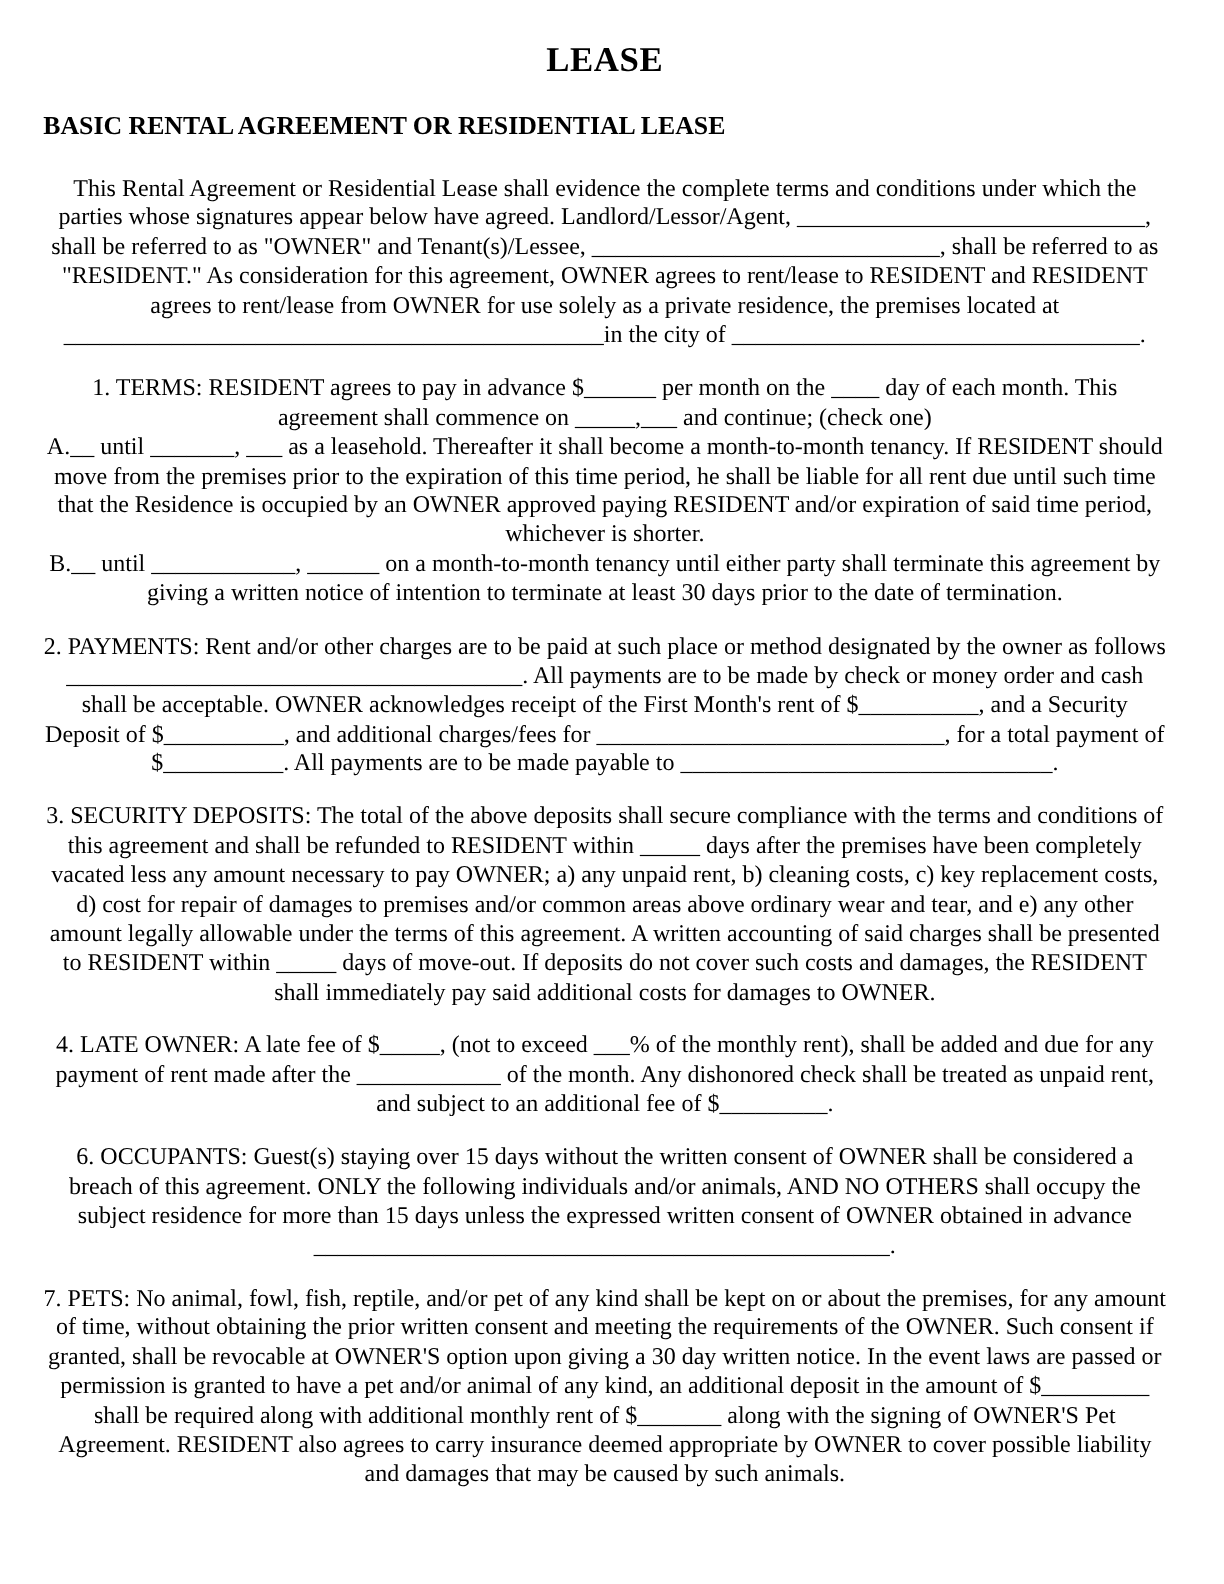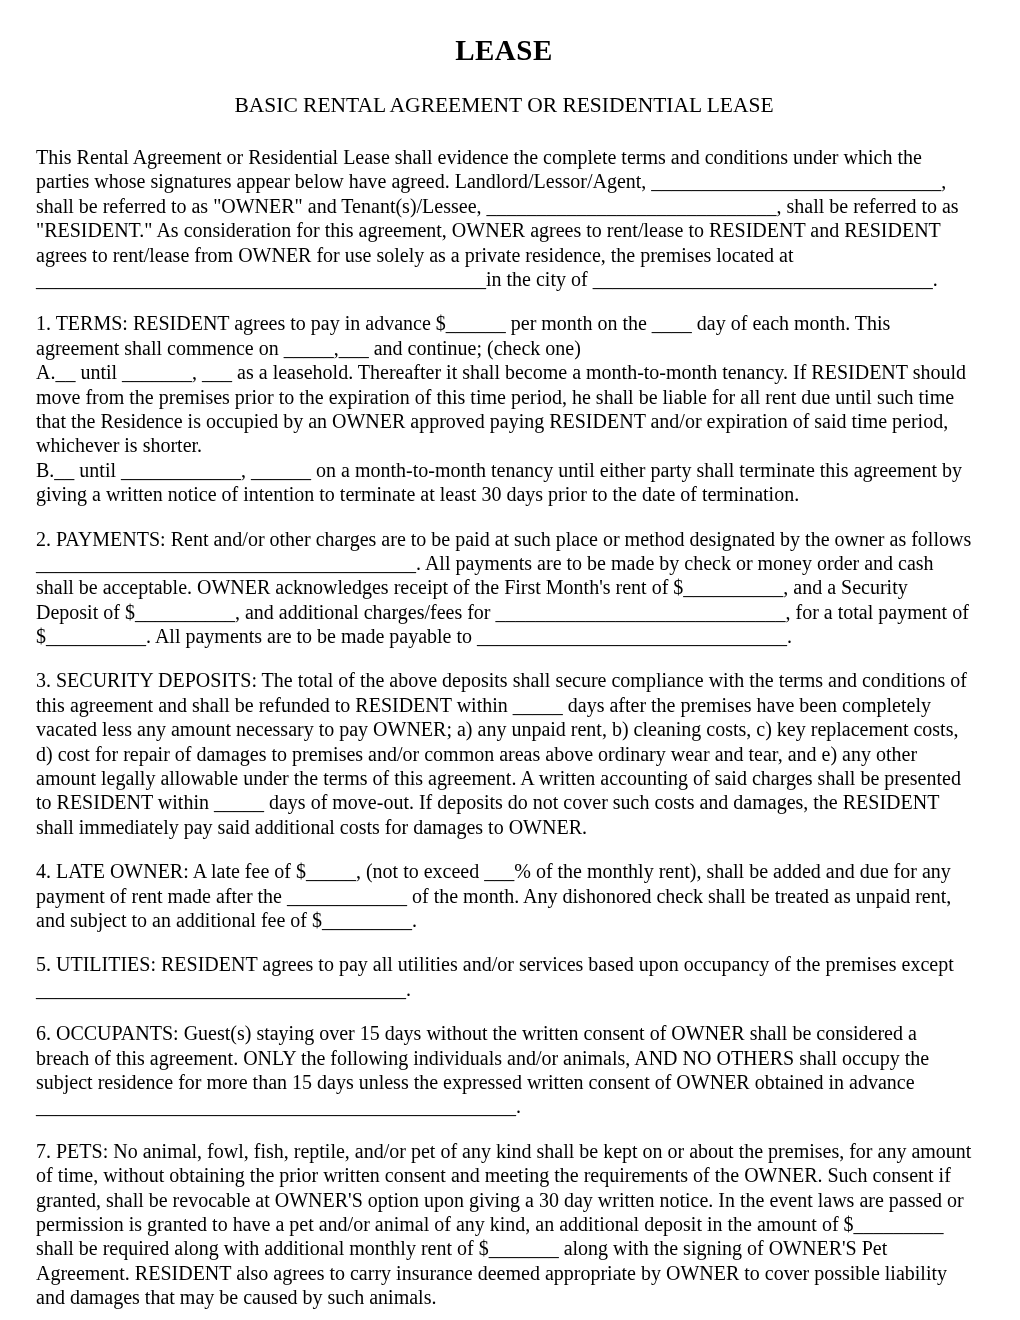--- a/index.html
+++ b/index.html
@@ -23,29 +23,28 @@
   .doc-title {
     margin: 0 0 26px 0;
     text-align: center;
     font-size: 29px;
     font-weight: bold;
     letter-spacing: 0.5px;
     line-height: 1.15;
   }
   .doc-subtitle {
     margin: 0 0 27px 0;
-    text-align: center;
     font-size: 21.5px;
-    font-weight: normal;
+    font-weight: bold;
     line-height: 1.15;
   }
   .para {
     margin: 0 0 20px 0;
     white-space: pre-wrap;
-    text-align: left;
+    text-align: center;
   }
   .sec-title {
     font-weight: normal;
   }
 </style>
 </head>
 <body>
 
 <div class="page">
 
@@ -58,19 +57,18 @@
   <p class="para"><span>1. </span><span class="sec-title">TERMS:</span><span> RESIDENT agrees to pay in advance $______ per month on the ____ day of each month. This agreement shall commence on _____,___ and continue; (check one)
 A.__ until _______, ___ as a leasehold. Thereafter it shall become a month-to-month tenancy. If RESIDENT should move from the premises prior to the expiration of this time period, he shall be liable for all rent due until such time that the Residence is occupied by an OWNER approved paying RESIDENT and/or expiration of said time period, whichever is shorter.
 B.__ until ____________, ______ on a month-to-month tenancy until either party shall terminate this agreement by giving a written notice of intention to terminate at least 30 days prior to the date of termination.</span></p>
 
   <p class="para"><span>2. </span><span class="sec-title">PAYMENTS:</span><span> Rent and/or other charges are to be paid at such place or method designated by the owner as follows ______________________________________. All payments are to be made by check or money order and cash shall be acceptable. OWNER acknowledges receipt of the First Month's rent of $__________, and a Security Deposit of $__________, and additional charges/fees for _____________________________, for a total payment of $__________. All payments are to be made payable to _______________________________.</span></p>
 
   <p class="para"><span>3. </span><span class="sec-title">SECURITY DEPOSITS:</span><span> The total of the above deposits shall secure compliance with the terms and conditions of this agreement and shall be refunded to RESIDENT within _____ days after the premises have been completely vacated less any amount necessary to pay OWNER; a) any unpaid rent, b) cleaning costs, c) key replacement costs, d) cost for repair of damages to premises and/or common areas above ordinary wear and tear, and e) any other amount legally allowable under the terms of this agreement. A written accounting of said charges shall be presented to RESIDENT within _____ days of move-out. If deposits do not cover such costs and damages, the RESIDENT shall immediately pay said additional costs for damages to OWNER.</span></p>
 
   <p class="para"><span>4. </span><span class="sec-title">LATE OWNER:</span><span> A late fee of $_____, (not to exceed ___% of the monthly rent), shall be added and due for any payment of rent made after the ____________ of the month. Any dishonored check shall be treated as unpaid rent, and subject to an additional fee of $_________.</span></p>
 
-  <p class="para"><span>5. </span><span class="sec-title">UTILITIES:</span><span> RESIDENT agrees to pay all utilities and/or services based upon occupancy of the premises except _____________________________________.</span></p>
 
   <p class="para"><span>6. </span><span class="sec-title">OCCUPANTS:</span><span> Guest(s) staying over 15 days without the written consent of OWNER shall be considered a breach of this agreement. ONLY the following individuals and/or animals, AND NO OTHERS shall occupy the subject residence for more than 15 days unless the expressed written consent of OWNER obtained in advance ________________________________________________.</span></p>
 
   <p class="para"><span>7. </span><span class="sec-title">PETS:</span><span> No animal, fowl, fish, reptile, and/or pet of any kind shall be kept on or about the premises, for any amount of time, without obtaining the prior written consent and meeting the requirements of the OWNER. Such consent if granted, shall be revocable at OWNER'S option upon giving a 30 day written notice. In the event laws are passed or permission is granted to have a pet and/or animal of any kind, an additional deposit in the amount of $_________ shall be required along with additional monthly rent of $_______ along with the signing of OWNER'S Pet Agreement. RESIDENT also agrees to carry insurance deemed appropriate by OWNER to cover possible liability and damages that may be caused by such animals.</span></p>
 
 </div>
 
 </body></html>

